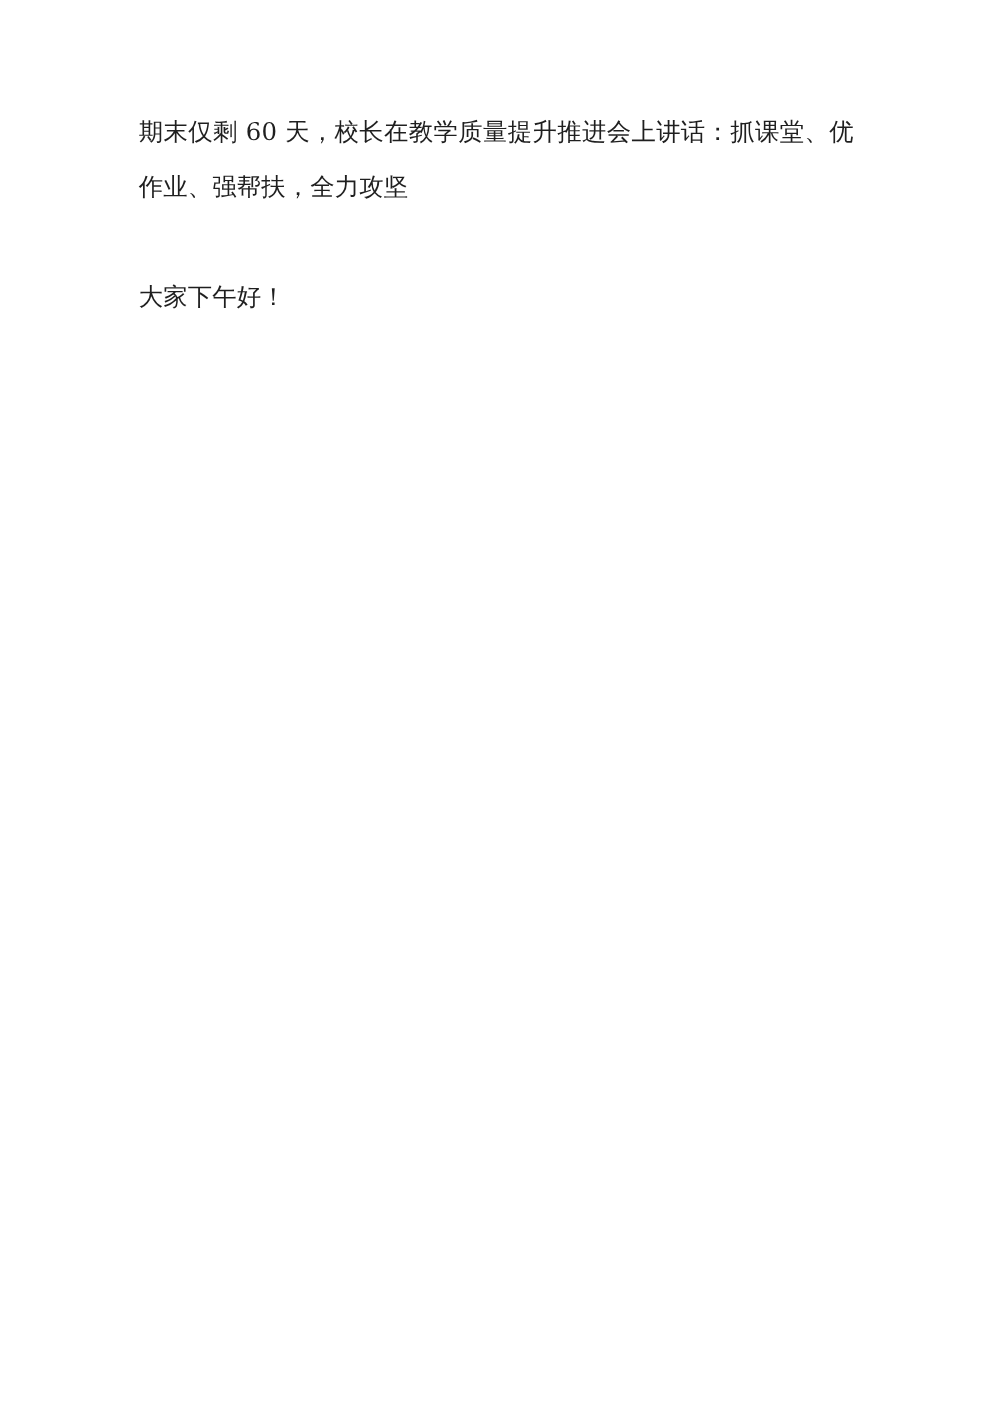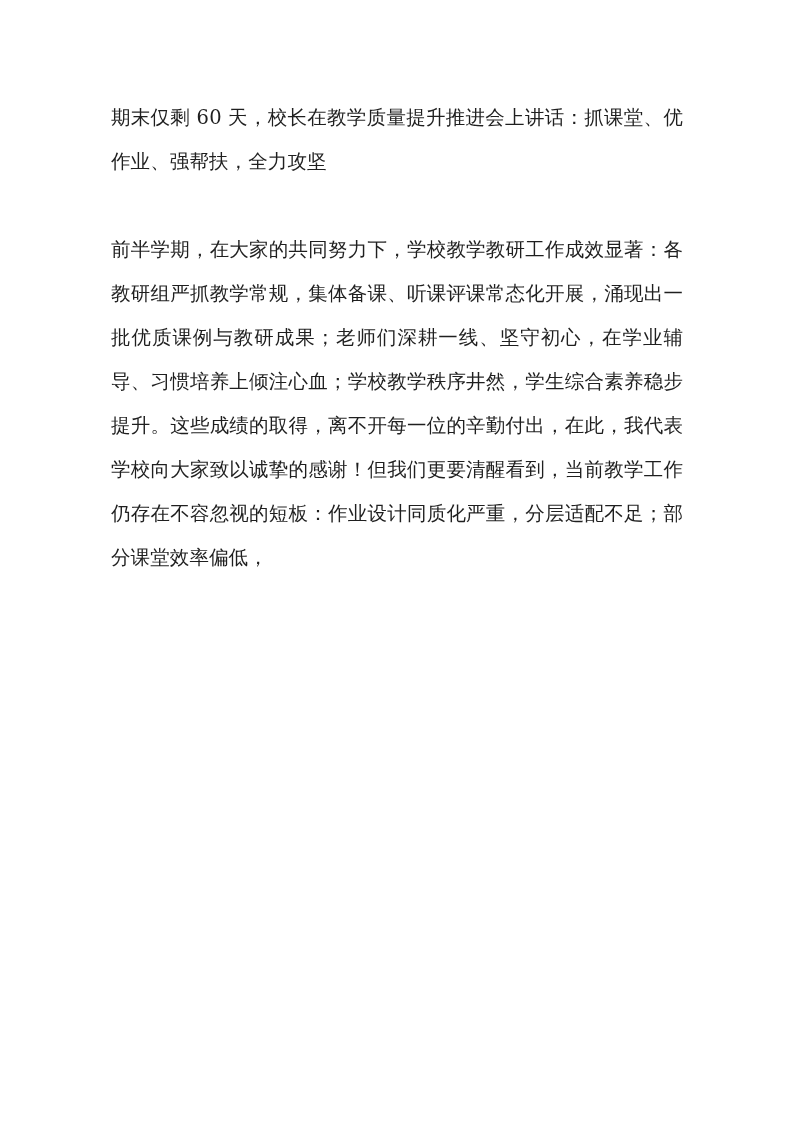--- a/index.html
+++ b/index.html
@@ -6,21 +6,21 @@
   html, body {
     margin: 0;
     padding: 0;
     background: #ffffff;
   }
 
   .page {
     position: relative;
     width: 793px;
     height: 836px;
-    margin: 12px auto;
+    margin: 0 auto;
     background: #ffffff;
     overflow: hidden;
     box-sizing: border-box;
   }
 
   .doc-body {
     position: absolute;
     left: 111px;
     top: 84px;
     width: 572px;
@@ -72,18 +72,18 @@
 </style>
 </head>
 <body>
 
 <div class="page">
   <div class="doc-body">
 
     <p class="para title short">期末仅剩 60 天，校长在教学质量提升推进会上讲话：抓课堂、优作业、强帮扶，全力攻坚</p>
 
 
+    <p class="para greeting short">大家下午好！</p>
 
 
-    <p class="para last short">前半学期，在大家的共同努力下，学校教学教研工作成效显著：各教研组严抓教学常规，集体备课、听课评课常态化开展，涌现出一批优质课例与教研成果；老师们深耕一线、坚守初心，在学业辅导、习惯培养上倾注心血；学校教学秩序井然，学生综合素养稳步提升。这些成绩的取得，离不开每一位的辛勤付出，在此，我代表学校向大家致以诚挚的感谢！但我们更要清醒看到，当前教学工作仍存在不容忽视的短板：作业设计同质化严重，分层适配不足；部分课堂效率偏低，</p>
 
   </div>
 </div>
 
 </body></html>

